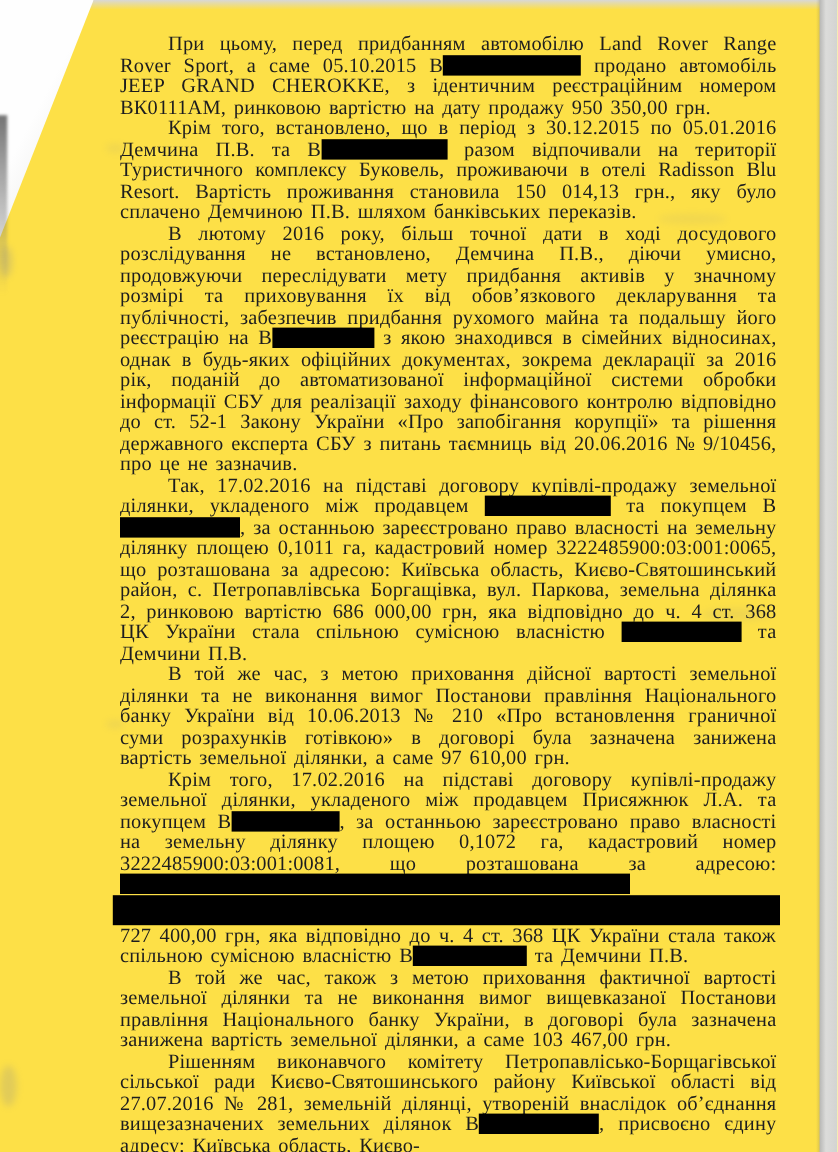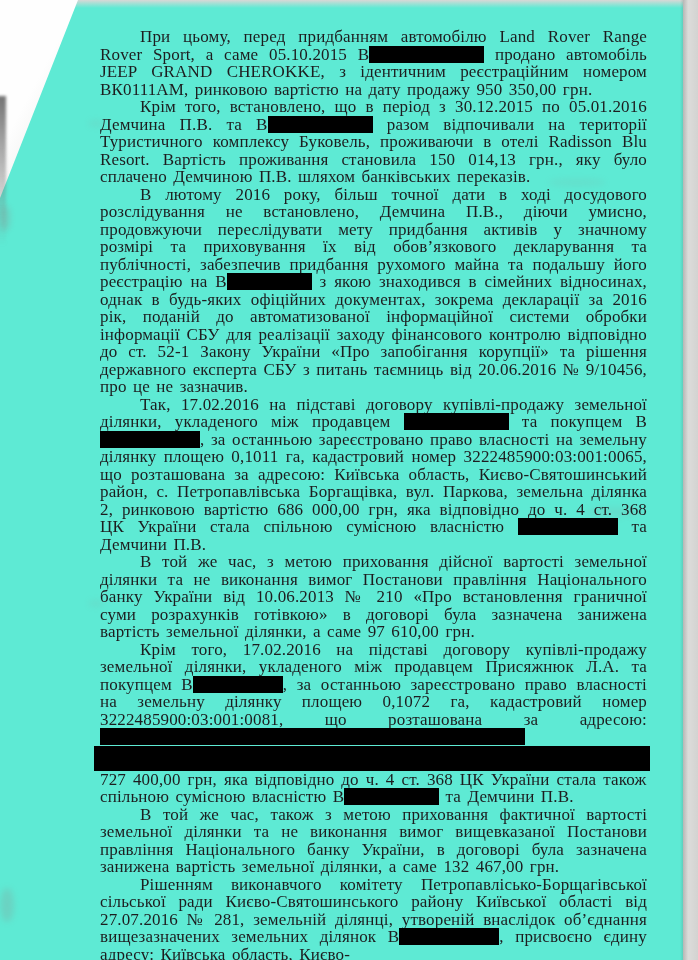--- a/index.html
+++ b/index.html
@@ -1,19 +1,19 @@
 <!DOCTYPE html>
 <html><head>
 <meta charset="utf-8">
 <style>
   html,body{margin:0;padding:0;background:#ffffff;}
   .scan{
     position:relative;
     width:698px;height:960px;
-    background:#5eead4;
+    background:#fde047;
     overflow:hidden;
     font-family:"Liberation Serif","DejaVu Serif",serif;
   }
   
   .edge-top{
     position:absolute;top:0;left:0;right:0;height:8px;
     background:linear-gradient(to bottom,#d9d8d6 0%,rgba(251,251,249,0) 100%);
   }
   .edge-right{
     position:absolute;top:0;right:0;width:15px;height:100%;
@@ -74,16 +74,16 @@
   <div class="smudge s4"></div>
   <div class="smudge s5"></div>
   <div class="smudge s6"></div>
   <div class="doc-text" style="color: rgb(29, 29, 31);">
       <p class="para"><span>При цьому, перед придбанням автомобілю Land Rover Range Rover Sport, а саме 05.10.2015 В</span><span class="redact" style="width: 115px; background-color: rgb(0, 0, 0);"></span><span> продано автомобіль JEEP GRAND CHEROKKE, з ідентичним реєстраційним номером ВК0111АМ, ринковою вартістю на дату продажу 950 350,00 грн.</span></p>
       <p class="para"><span>Крім того, встановлено, що в період з 30.12.2015 по 05.01.2016 Демчина П.В. та В</span><span class="redact" style="width: 105px; background-color: rgb(0, 0, 0);"></span><span> разом відпочивали на території Туристичного комплексу Буковель, проживаючи в отелі Radisson Blu Resort. Вартість проживання становила 150 014,13 грн., яку було сплачено Демчиною П.В. шляхом банківських переказів.</span></p>
       <p class="para"><span>В лютому 2016 року, більш точної дати в ході досудового розслідування не встановлено, Демчина П.В., діючи умисно, продовжуючи переслідувати мету придбання активів у значному розмірі та приховування їх від обов’язкового декларування та публічності, забезпечив придбання рухомого майна та подальшу його реєстрацію на В</span><span class="redact" style="width: 85px; background-color: rgb(0, 0, 0);"></span><span> з якою знаходився в сімейних відносинах, однак в будь-яких офіційних документах, зокрема декларації за 2016 рік, поданій до автоматизованої інформаційної системи обробки інформації СБУ для реалізації заходу фінансового контролю відповідно до ст. 52-1 Закону України «Про запобігання корупції» та рішення державного експерта СБУ з питань таємниць від 20.06.2016 № 9/10456, про це не зазначив.</span></p>
       <p class="para"><span>Так, 17.02.2016 на підставі договору купівлі-продажу земельної ділянки, укладеного між продавцем </span><span class="redact" style="width: 105px; background-color: rgb(0, 0, 0);"></span><span> та покупцем В</span><span class="redact" style="width: 100px; background-color: rgb(0, 0, 0);"></span><span>, за останньою зареєстровано право власності на земельну ділянку площею 0,1011 га, кадастровий номер 3222485900:03:001:0065, що розташована за адресою: Київська область, Києво-Святошинський район, с. Петропавлівська Боргащівка, вул. Паркова, земельна ділянка 2, ринковою вартістю 686 000,00 грн, яка відповідно до ч. 4 ст. 368 ЦК України стала спільною сумісною власністю </span><span class="redact" style="width: 100px; background-color: rgb(0, 0, 0);"></span><span> та Демчини П.В.</span></p>
       <p class="para"><span>В той же час, з метою приховання дійсної вартості земельної ділянки та не виконання вимог Постанови правління Національного банку України від 10.06.2013 № 210  «Про встановлення граничної суми розрахунків готівкою» в договорі була зазначена занижена вартість земельної ділянки, а саме 97 610,00 грн.</span></p>
       <p class="para"><span>Крім того, 17.02.2016 на підставі договору купівлі-продажу земельної ділянки, укладеного між продавцем Присяжнюк Л.А. та покупцем В</span><span class="redact" style="width: 90px; background-color: rgb(0, 0, 0);"></span><span>, за останньою зареєстровано право  власності на земельну ділянку площею 0,1072 га, кадастровий номер 3222485900:03:001:0081, що розташована за адресою: </span><span class="redact" style="width: 425px; background-color: rgb(0, 0, 0);"></span><span class="redact block" style="width: 556px; background-color: rgb(0, 0, 0);"></span><span> 727 400,00 грн, яка відповідно до ч. 4 ст. 368 ЦК України стала також  спільною сумісною власністю В</span><span class="redact" style="width: 95px; background-color: rgb(0, 0, 0);"></span><span> та Демчини П.В.</span></p>
-      <p class="para"><span>В той же час, також з метою приховання фактичної вартості земельної ділянки та не виконання вимог вищевказаної Постанови правління Національного банку України, в договорі була зазначена занижена вартість земельної ділянки,  а саме 132 467,00 грн.</span></p>
+      <p class="para"><span>В той же час, також з метою приховання фактичної вартості земельної ділянки та не виконання вимог вищевказаної Постанови правління Національного банку України, в договорі була зазначена занижена вартість земельної ділянки,  а саме 103 467,00 грн.</span></p>
       <p class="para"><span>Рішенням виконавчого комітету Петропавлісько-Борщагівської сільської ради Києво-Святошинського району Київської області від 27.07.2016 № 281, земельній ділянці, утвореній внаслідок об’єднання вищезазначених земельних ділянок В</span><span class="redact" style="width: 100px; background-color: rgb(0, 0, 0);"></span><span>, присвоєно єдину адресу: Київська область, Києво-</span></p>
     </div>
 </div>
 
 </body></html>

